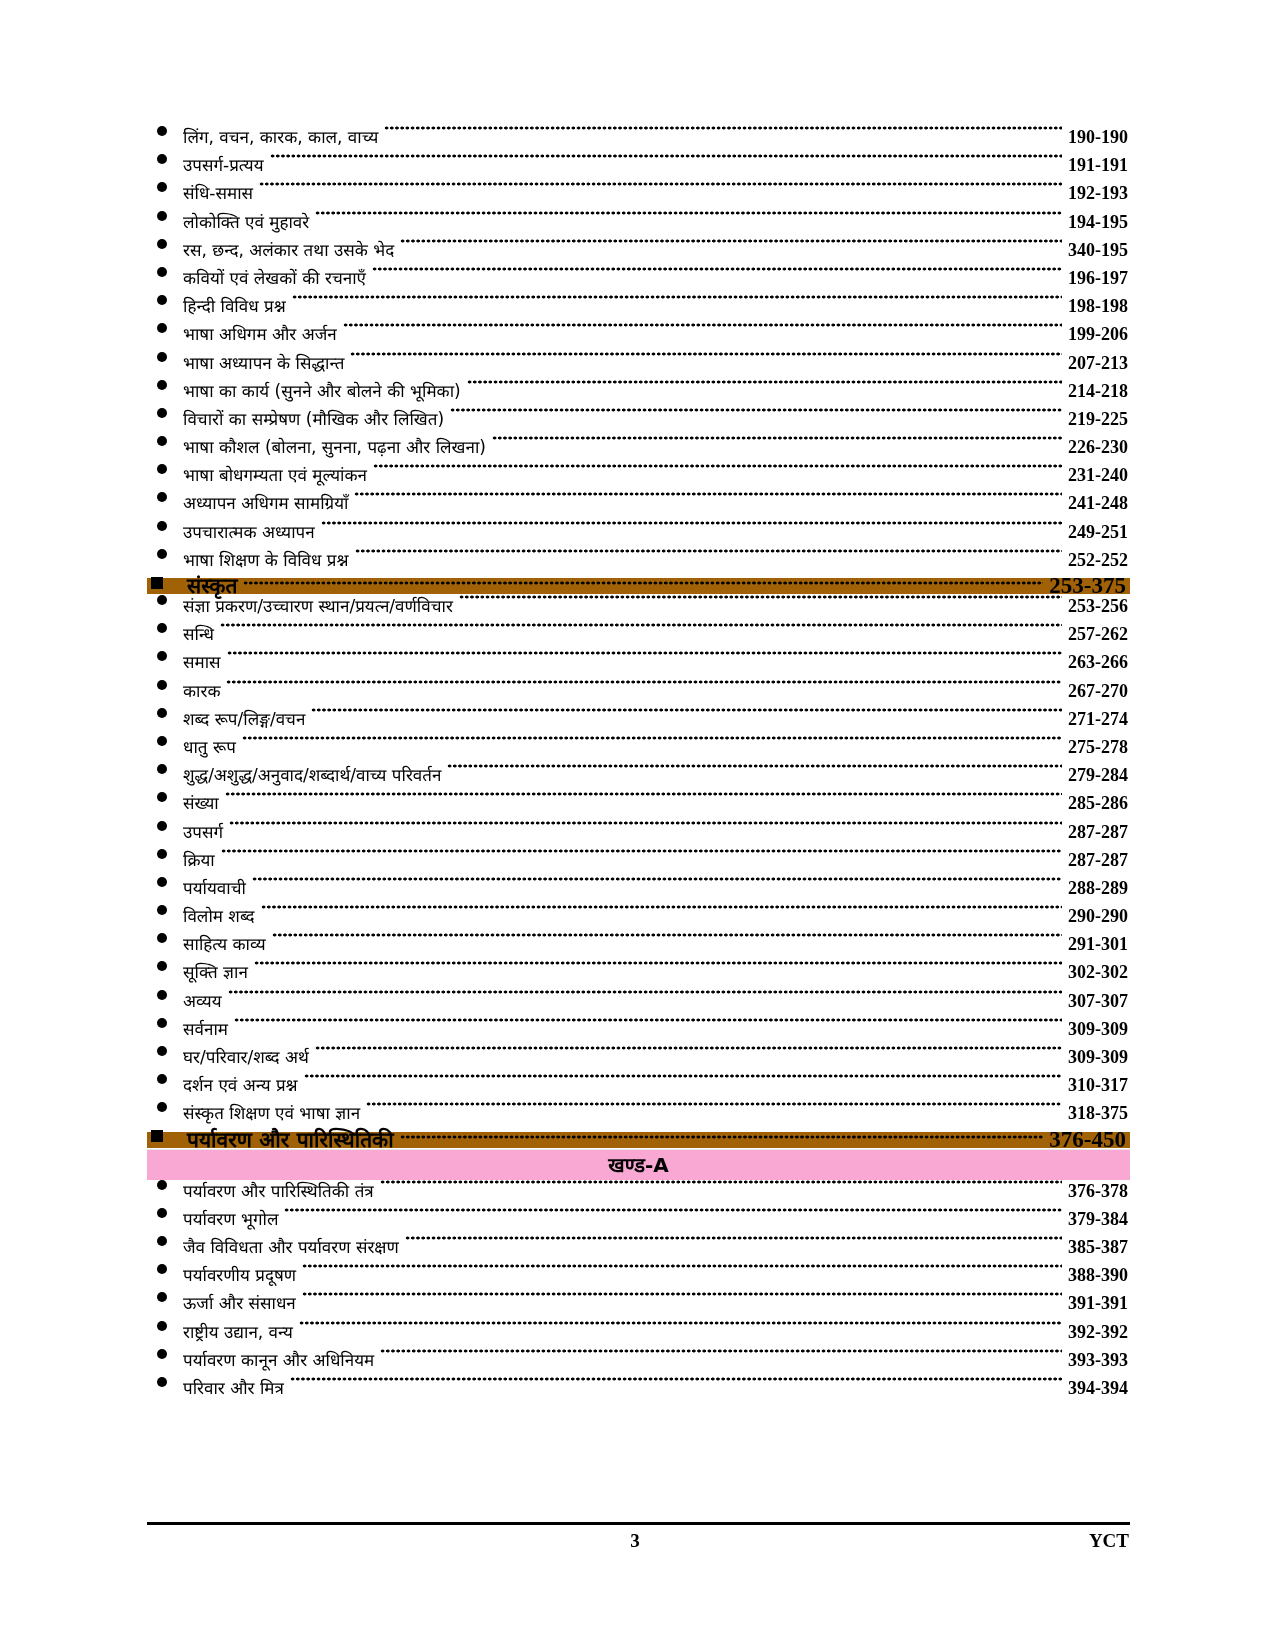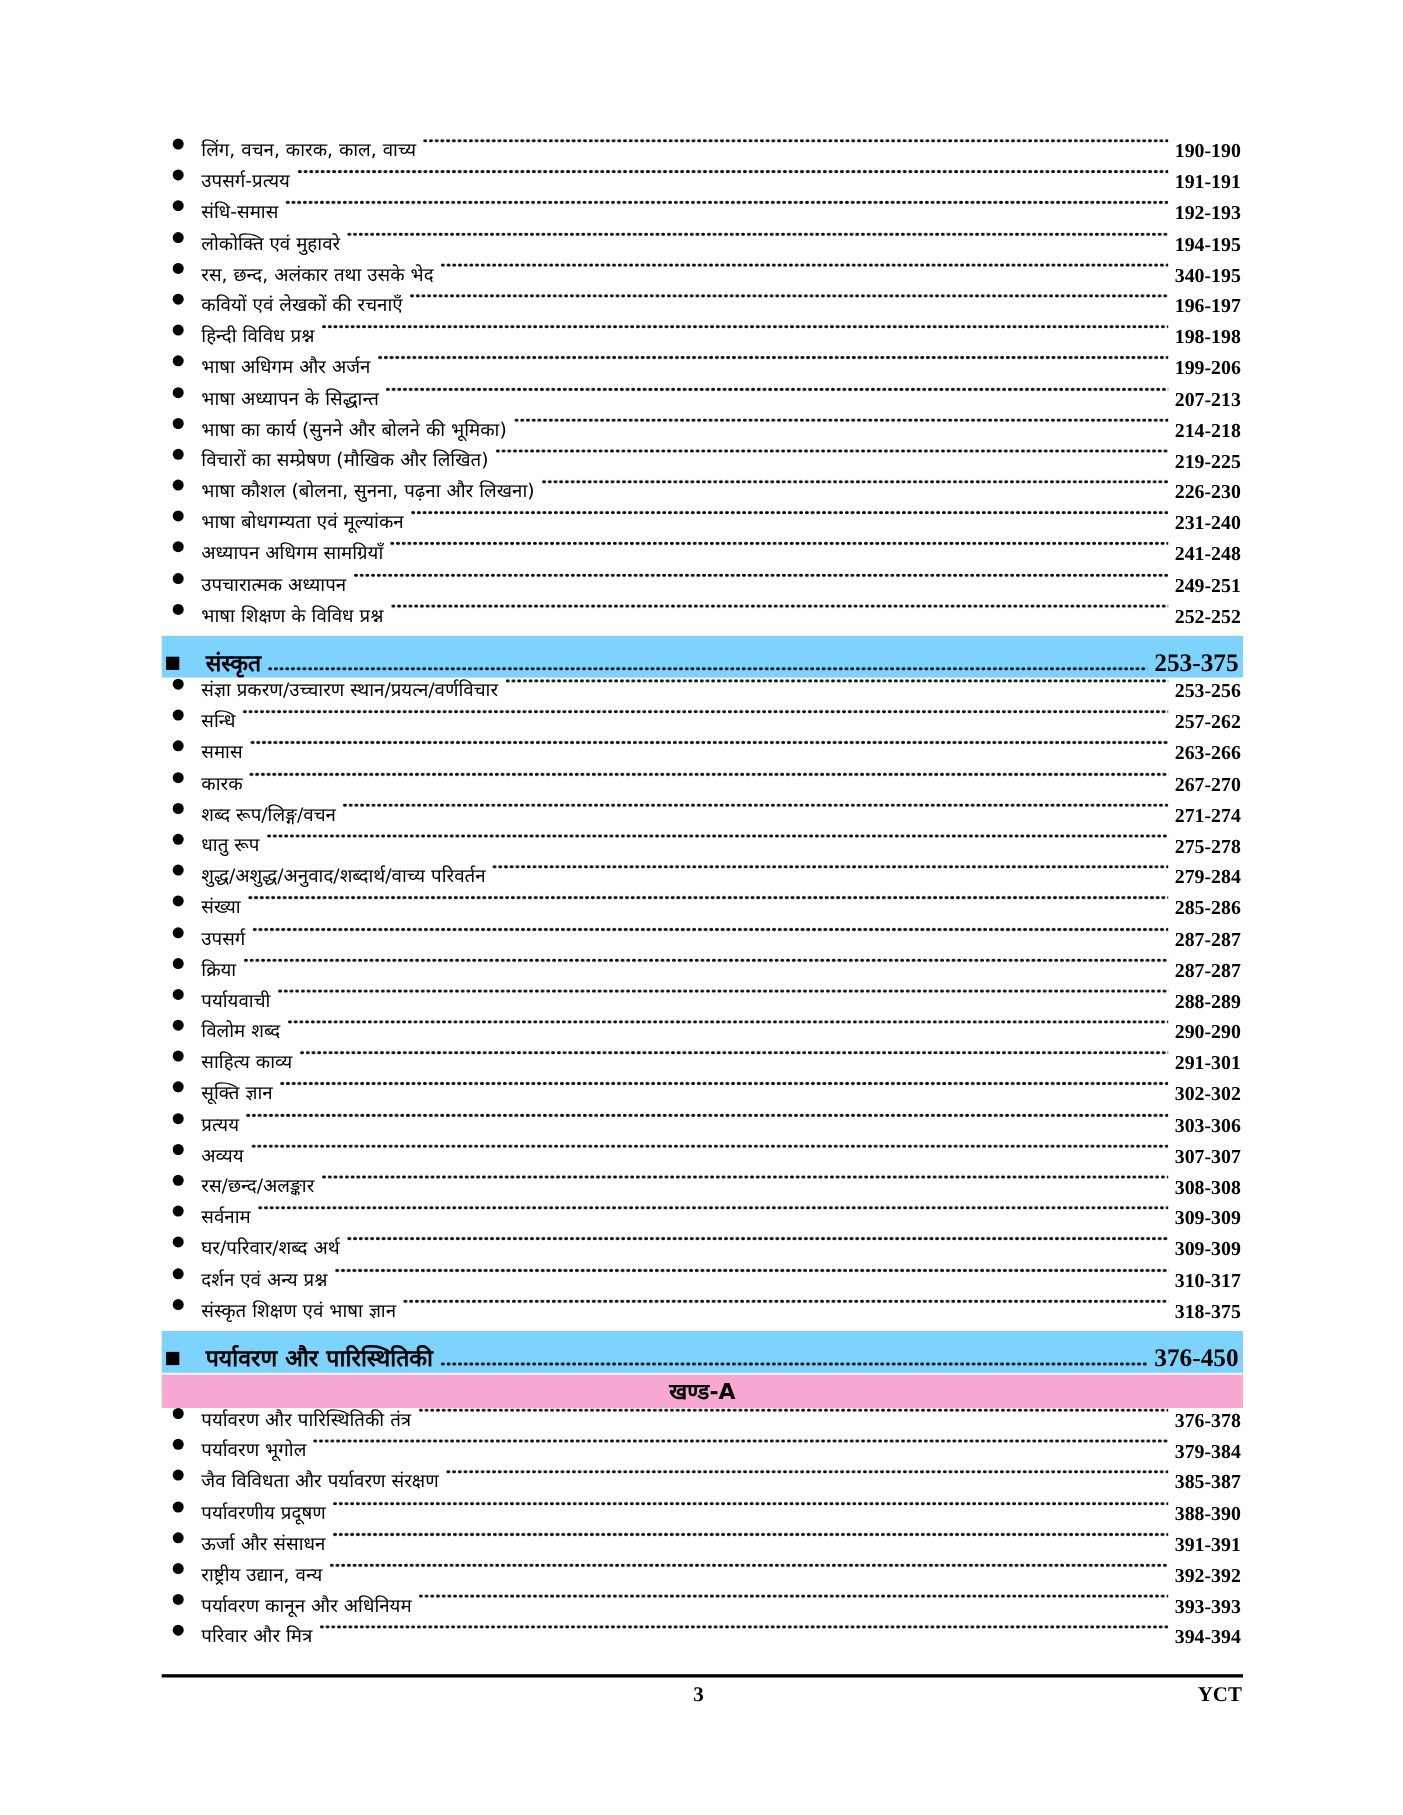--- a/index.html
+++ b/index.html
@@ -25,22 +25,22 @@
     background-image: radial-gradient(circle, #000 1.4px, transparent 1.7px);
     background-size: 5.2px 4px; background-repeat: repeat-x;
     background-position: left center;
   }
   .pages {
     white-space: nowrap; flex: 0 0 auto; padding-left: 6px;
     font-family: "Liberation Serif", "DejaVu Serif", serif; font-weight: bold;
     font-size: 18px;
   }
   .section {
-    display: flex; align-items: flex-end; height: 38px;
-    background: #7dd3fc; padding-left: 4px; padding-right: 4px;
+    display: flex; align-items: center; height: 16px;
+    background: #a16207; padding-left: 4px; padding-right: 4px;
     box-sizing: border-box; margin: 1px 0;
     font-size: 21px; font-weight: bold; line-height: 26px;
   }
   .section .square {
     width: 12px; height: 12px; background: #000; flex: 0 0 auto;
     margin-right: 24px; margin-bottom: 7px;
   }
   .section .dots { margin-bottom: 6px; }
   .section .pages { font-size: 23px; }
   .subhead {
@@ -251,35 +251,23 @@
         <span class="pages">291-301</span>
       </div>
       <div class="row">
         <span class="bullet"></span>
         <span class="label">सूक्ति ज्ञान</span>
         <span class="dots"></span>
         <span class="pages">302-302</span>
       </div>
       <div class="row">
         <span class="bullet"></span>
-        <span class="label">प्रत्यय</span>
-        <span class="dots"></span>
-        <span class="pages">303-306</span>
-      </div>
-      <div class="row">
-        <span class="bullet"></span>
         <span class="label">अव्यय</span>
         <span class="dots"></span>
         <span class="pages">307-307</span>
-      </div>
-      <div class="row">
-        <span class="bullet"></span>
-        <span class="label">रस/छन्द/अलङ्कार</span>
-        <span class="dots"></span>
-        <span class="pages">308-308</span>
       </div>
       <div class="row">
         <span class="bullet"></span>
         <span class="label">सर्वनाम</span>
         <span class="dots"></span>
         <span class="pages">309-309</span>
       </div>
       <div class="row">
         <span class="bullet"></span>
         <span class="label">घर/परिवार/शब्द अर्थ</span>

